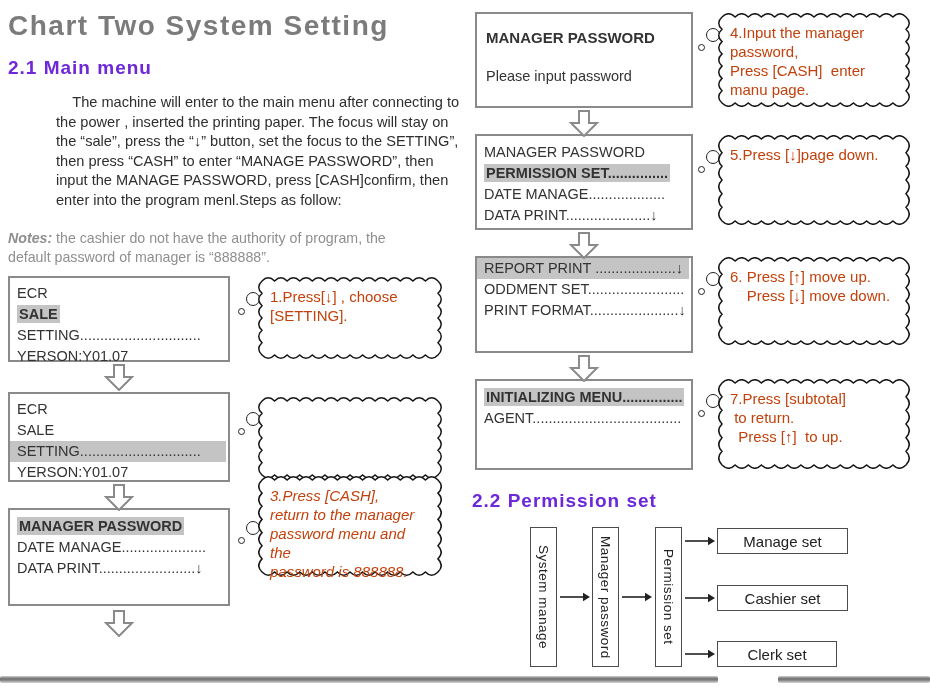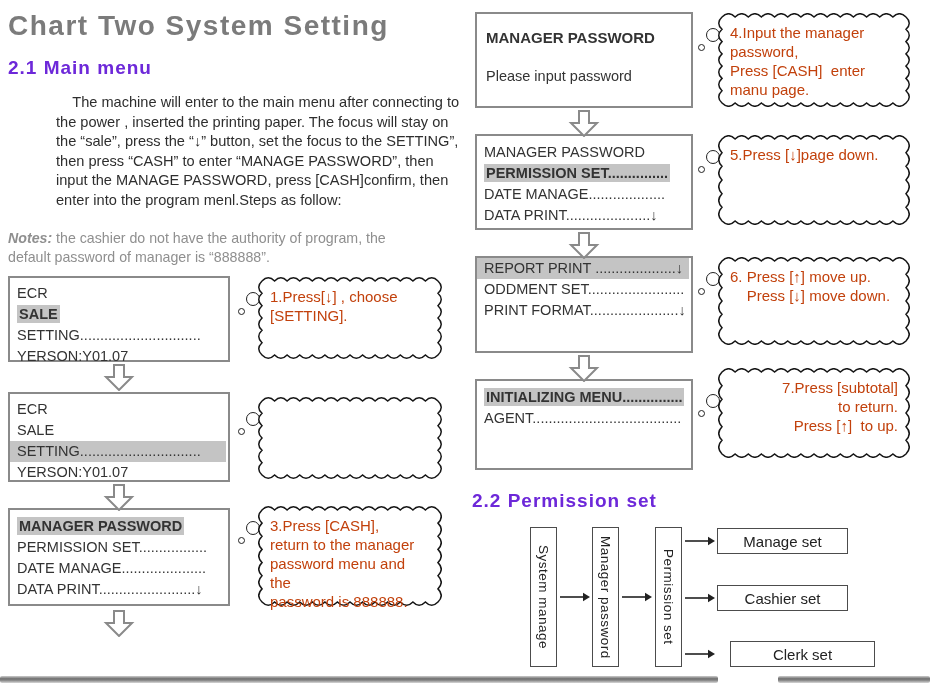--- a/index.html
+++ b/index.html
@@ -36,25 +36,25 @@
   #s6{left:475px;top:256px;width:218px;height:97px;padding-top:0;}
   #s7{left:475px;top:379px;width:218px;height:91px;padding-top:6px;}
   .scr-title{font-weight:bold;font-size:15px;margin:10px 0 0 2px;}
   .scr-prompt{margin:22px 0 0 2px;}
 
   
   .callout{font-size:15px;line-height:19px;color:#c2410c;}
   .callout-text{position:relative;z-index:1;padding:10px 12px;white-space:pre-wrap;}
   #c1{left:258px;top:277px;width:184px;height:82px;}
   #c2{left:258px;top:397px;width:184px;height:82px;}
-  #c3{left:258px;top:506px;width:184px;height:100px;}
+  #c3{left:258px;top:476px;width:184px;height:100px;font-style:italic;}
   #c4{left:718px;top:13px;width:192px;height:94px;}
   #c5{left:718px;top:135px;width:192px;height:90px;}
   #c6{left:718px;top:257px;width:192px;height:88px;}
-  #c7{left:718px;top:368px;width:192px;height:90px;text-align:right;}
+  #c7{left:718px;top:379px;width:192px;height:90px;}
 
   
   .dot{border:1.5px solid #222;border-radius:50%;background:#fff;box-sizing:border-box;}
   .dot-lg{width:14px;height:14px;}
   .dot-sm{width:7px;height:7px;}
 
   
   .varrow{width:32px;height:27px;}
   
   .harrow{width:32px;height:12px;}
@@ -64,21 +64,21 @@
     writing-mode:vertical-rl;text-orientation:sideways;
     display:flex;align-items:center;justify-content:center;
     font-size:13.5px;letter-spacing:.5px;color:#222;}
   #v1{left:530px;top:527px;width:27px;height:140px;}
   #v2{left:592px;top:527px;width:27px;height:140px;}
   #v3{left:655px;top:527px;width:27px;height:140px;}
   .tbox{border:1.5px solid #4c4c4c;box-sizing:border-box;background:#fff;
     display:flex;align-items:center;justify-content:center;font-size:15px;color:#222;}
   #t1{left:717px;top:528px;width:131px;height:26px;}
   #t2{left:717px;top:585px;width:131px;height:26px;}
-  #t3{left:717px;top:641px;width:145px;height:26px;margin-left:13px;}
+  #t3{left:717px;top:641px;width:120px;height:26px;}
 
   
   .pagebar{height:7px;border-radius:2px;
     background:linear-gradient(to bottom,#cdcdcd,#6e6e6e 40%,#8e8e8e 65%,#d8d8d8);}
   #pb1{left:0;top:676px;width:718px;}
   #pb2{left:778px;top:676px;width:152px;}
 </style>
 </head>
 <body>
 
@@ -102,21 +102,20 @@
 
 <div class="abs screen" id="s2">
   <div class="menu-line">ECR</div>
   <div class="menu-line">SALE</div>
   <div class="menu-line full">SETTING..............................</div>
   <div class="menu-line">YERSON:Y01.07</div>
 </div>
 
 <div class="abs screen" id="s3">
   <div class="menu-line"><span class="hl">MANAGER PASSWORD</span></div>
-  <div class="menu-line">PERMISSION SET.................</div>
   <div class="menu-line">DATE MANAGE.....................</div>
   <div class="menu-line">DATA  PRINT........................↓</div>
 </div>
 
 <div class="abs screen" id="s4">
   <div class="scr-title">MANAGER PASSWORD</div>
   <div class="scr-prompt">Please input password</div>
 </div>
 
 <div class="abs screen" id="s5">

